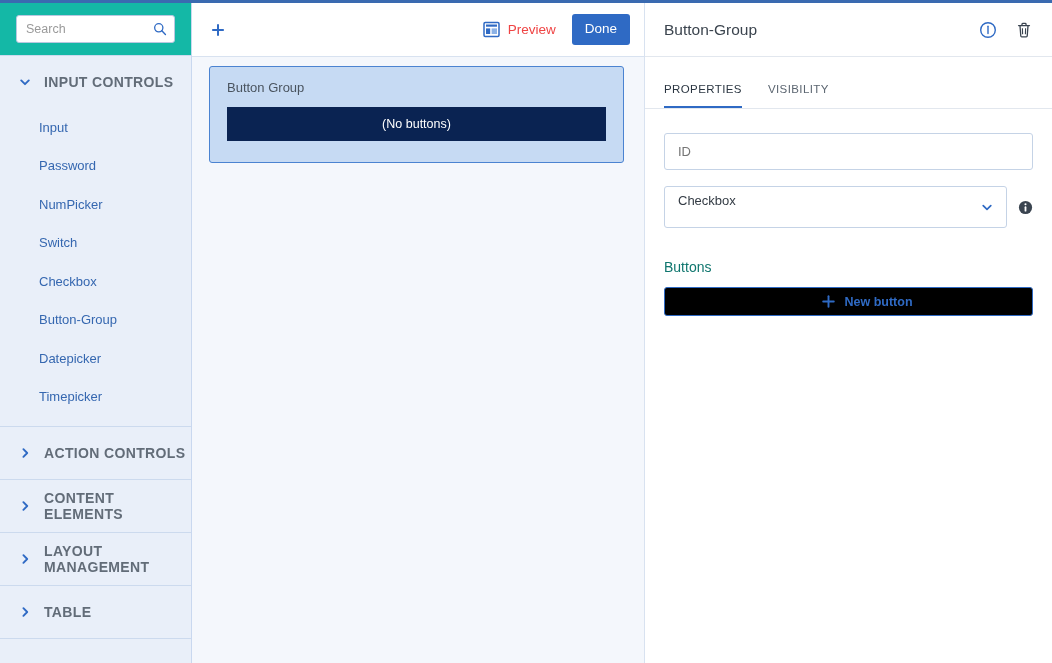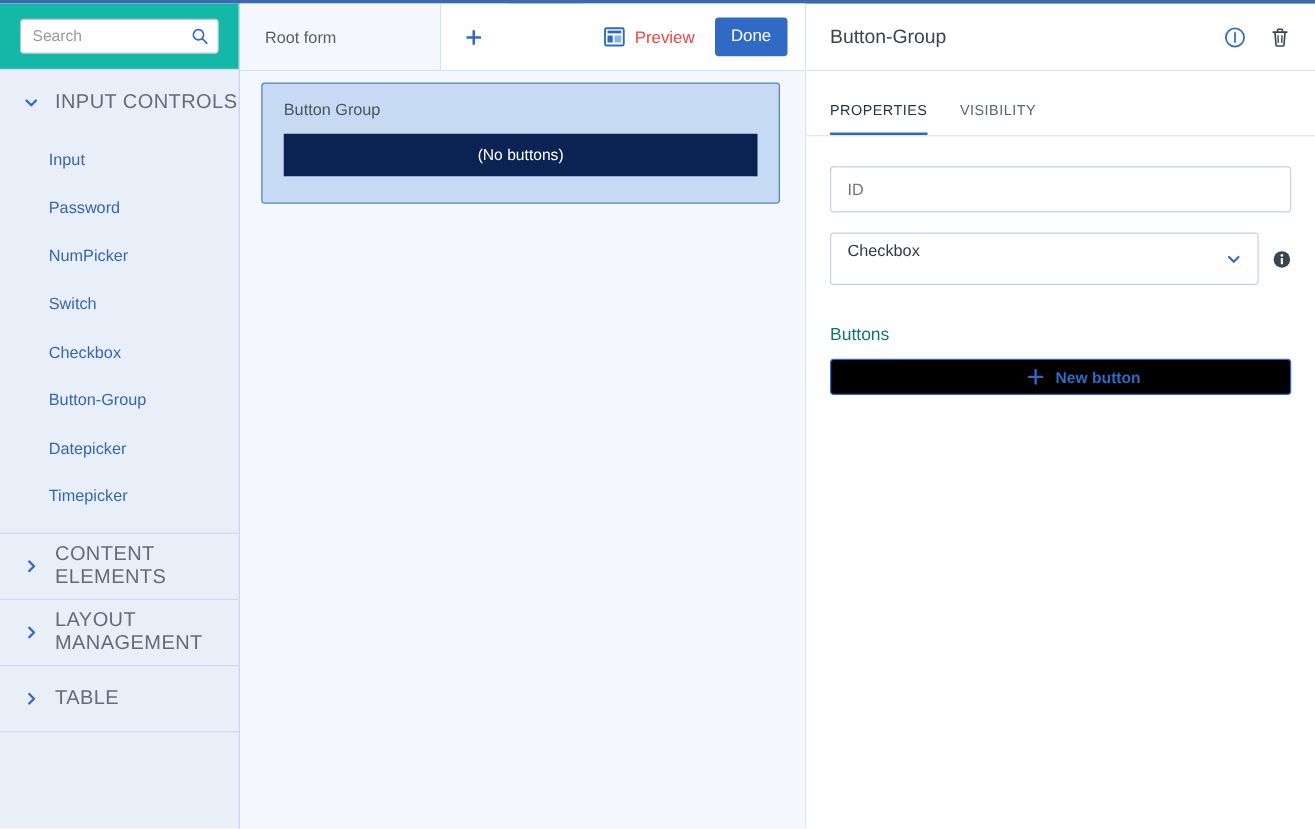--- a/index.html
+++ b/index.html
@@ -100,24 +100,24 @@
   }
   .chev {
     width: 14px;
     height: 14px;
     margin-right: 12px;
     display: block;
     line-height: 0;
     flex: 0 0 auto;
   }
   .group-title {
-    font-size: 16px;
+    font-size: 14px;
     letter-spacing: 0.35px;
     color: #626c78;
-    font-weight: 400;
+    font-weight: 700;
     text-transform: uppercase;
   }
   .group-items {
     padding: 0 0 10px 0;
   }
   .item {
     height: 38.5px;
     display: flex;
     align-items: center;
     padding-left: 39px;
@@ -436,64 +436,71 @@
             </div>
           <div class="item">
               <span>Datepicker</span>
             </div>
           <div class="item">
               <span>Timepicker</span>
             </div>
         </div>
       </section>
 
-
       <section class="group">
         <div class="group-header">
           <span class="chev">
             <svg viewBox="0 0 14 14" width="14" height="14">
               <polyline points="5.4,3.2 9.2,7 5.4,10.8" fill="none" stroke="#2f6ac4" stroke-width="1.9" stroke-linecap="round" stroke-linejoin="round"></polyline>
             </svg>
           </span>
-          <span class="group-title">CONTENT ELEMENTS</span>
+          <span class="group-title">ACTION CONTROLS</span>
         </div>
       </section>
 
       <section class="group">
         <div class="group-header">
           <span class="chev">
             <svg viewBox="0 0 14 14" width="14" height="14">
               <polyline points="5.4,3.2 9.2,7 5.4,10.8" fill="none" stroke="#2f6ac4" stroke-width="1.9" stroke-linecap="round" stroke-linejoin="round"></polyline>
             </svg>
           </span>
-          <span class="group-title">LAYOUT MANAGEMENT</span>
+          <span class="group-title">CONTENT ELEMENTS</span>
         </div>
       </section>
 
       <section class="group">
         <div class="group-header">
           <span class="chev">
             <svg viewBox="0 0 14 14" width="14" height="14">
               <polyline points="5.4,3.2 9.2,7 5.4,10.8" fill="none" stroke="#2f6ac4" stroke-width="1.9" stroke-linecap="round" stroke-linejoin="round"></polyline>
             </svg>
           </span>
+          <span class="group-title">LAYOUT MANAGEMENT</span>
+        </div>
+      </section>
+
+      <section class="group">
+        <div class="group-header">
+          <span class="chev">
+            <svg viewBox="0 0 14 14" width="14" height="14">
+              <polyline points="5.4,3.2 9.2,7 5.4,10.8" fill="none" stroke="#2f6ac4" stroke-width="1.9" stroke-linecap="round" stroke-linejoin="round"></polyline>
+            </svg>
+          </span>
           <span class="group-title">TABLE</span>
         </div>
       </section>
 
     </div>
   </aside>
 
   <main class="center">
 
     <div class="topbar">
       <div class="tabs">
-        <div class="tab">
-          <span>Root form</span>
-        </div>
         <div class="tab-add">
           <span class="plus-icon">
             <svg viewBox="0 0 16 16" width="16" height="16">
               <line x1="8" y1="2.2" x2="8" y2="13.8" stroke="#2f6ac4" stroke-width="2"></line>
               <line x1="2.2" y1="8" x2="13.8" y2="8" stroke="#2f6ac4" stroke-width="2"></line>
             </svg>
           </span>
         </div>
       </div>
       <div class="topbar-actions">

